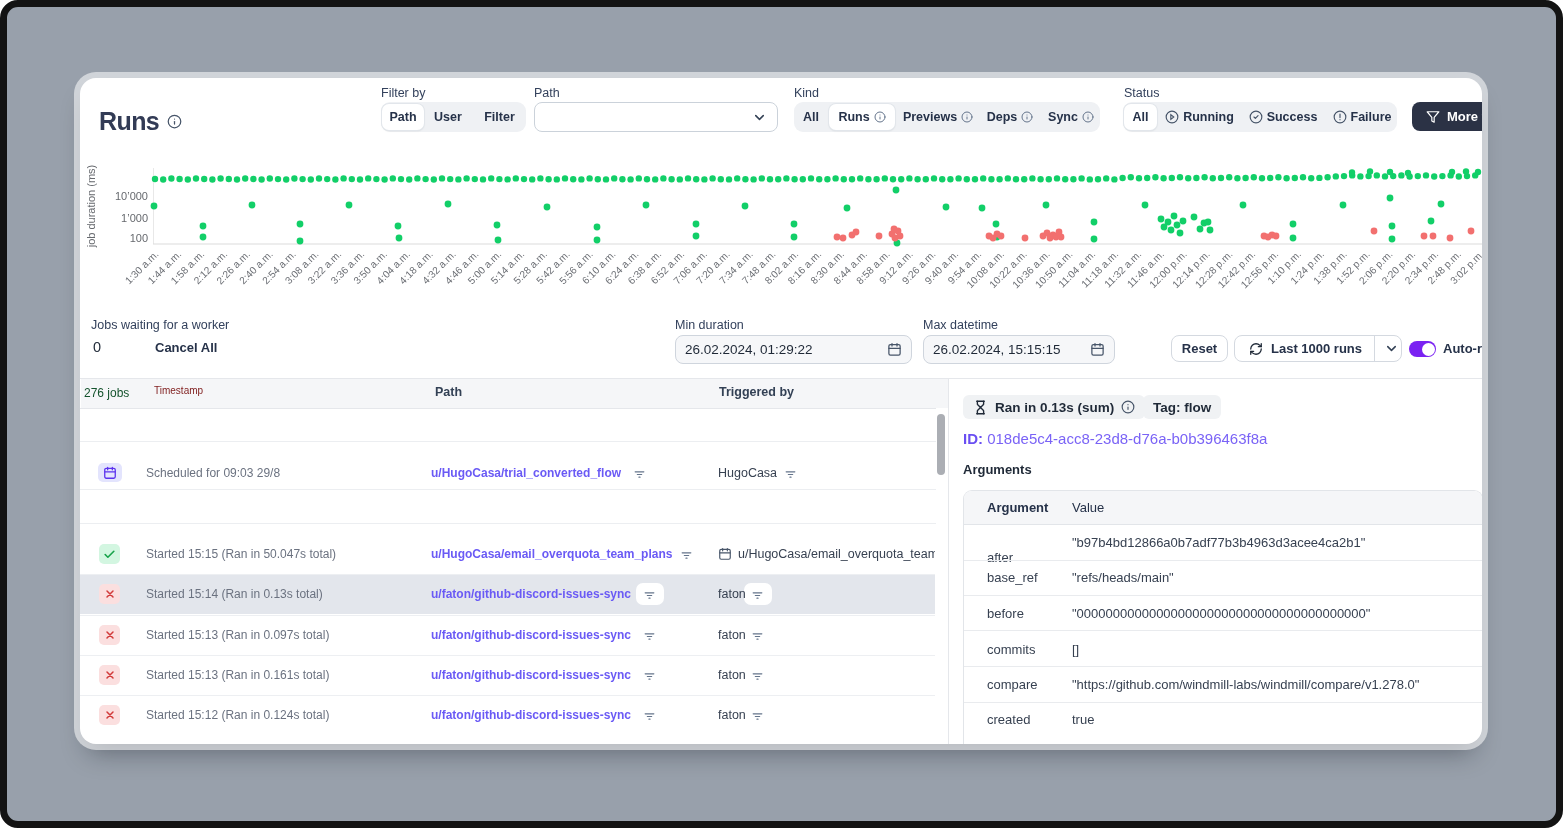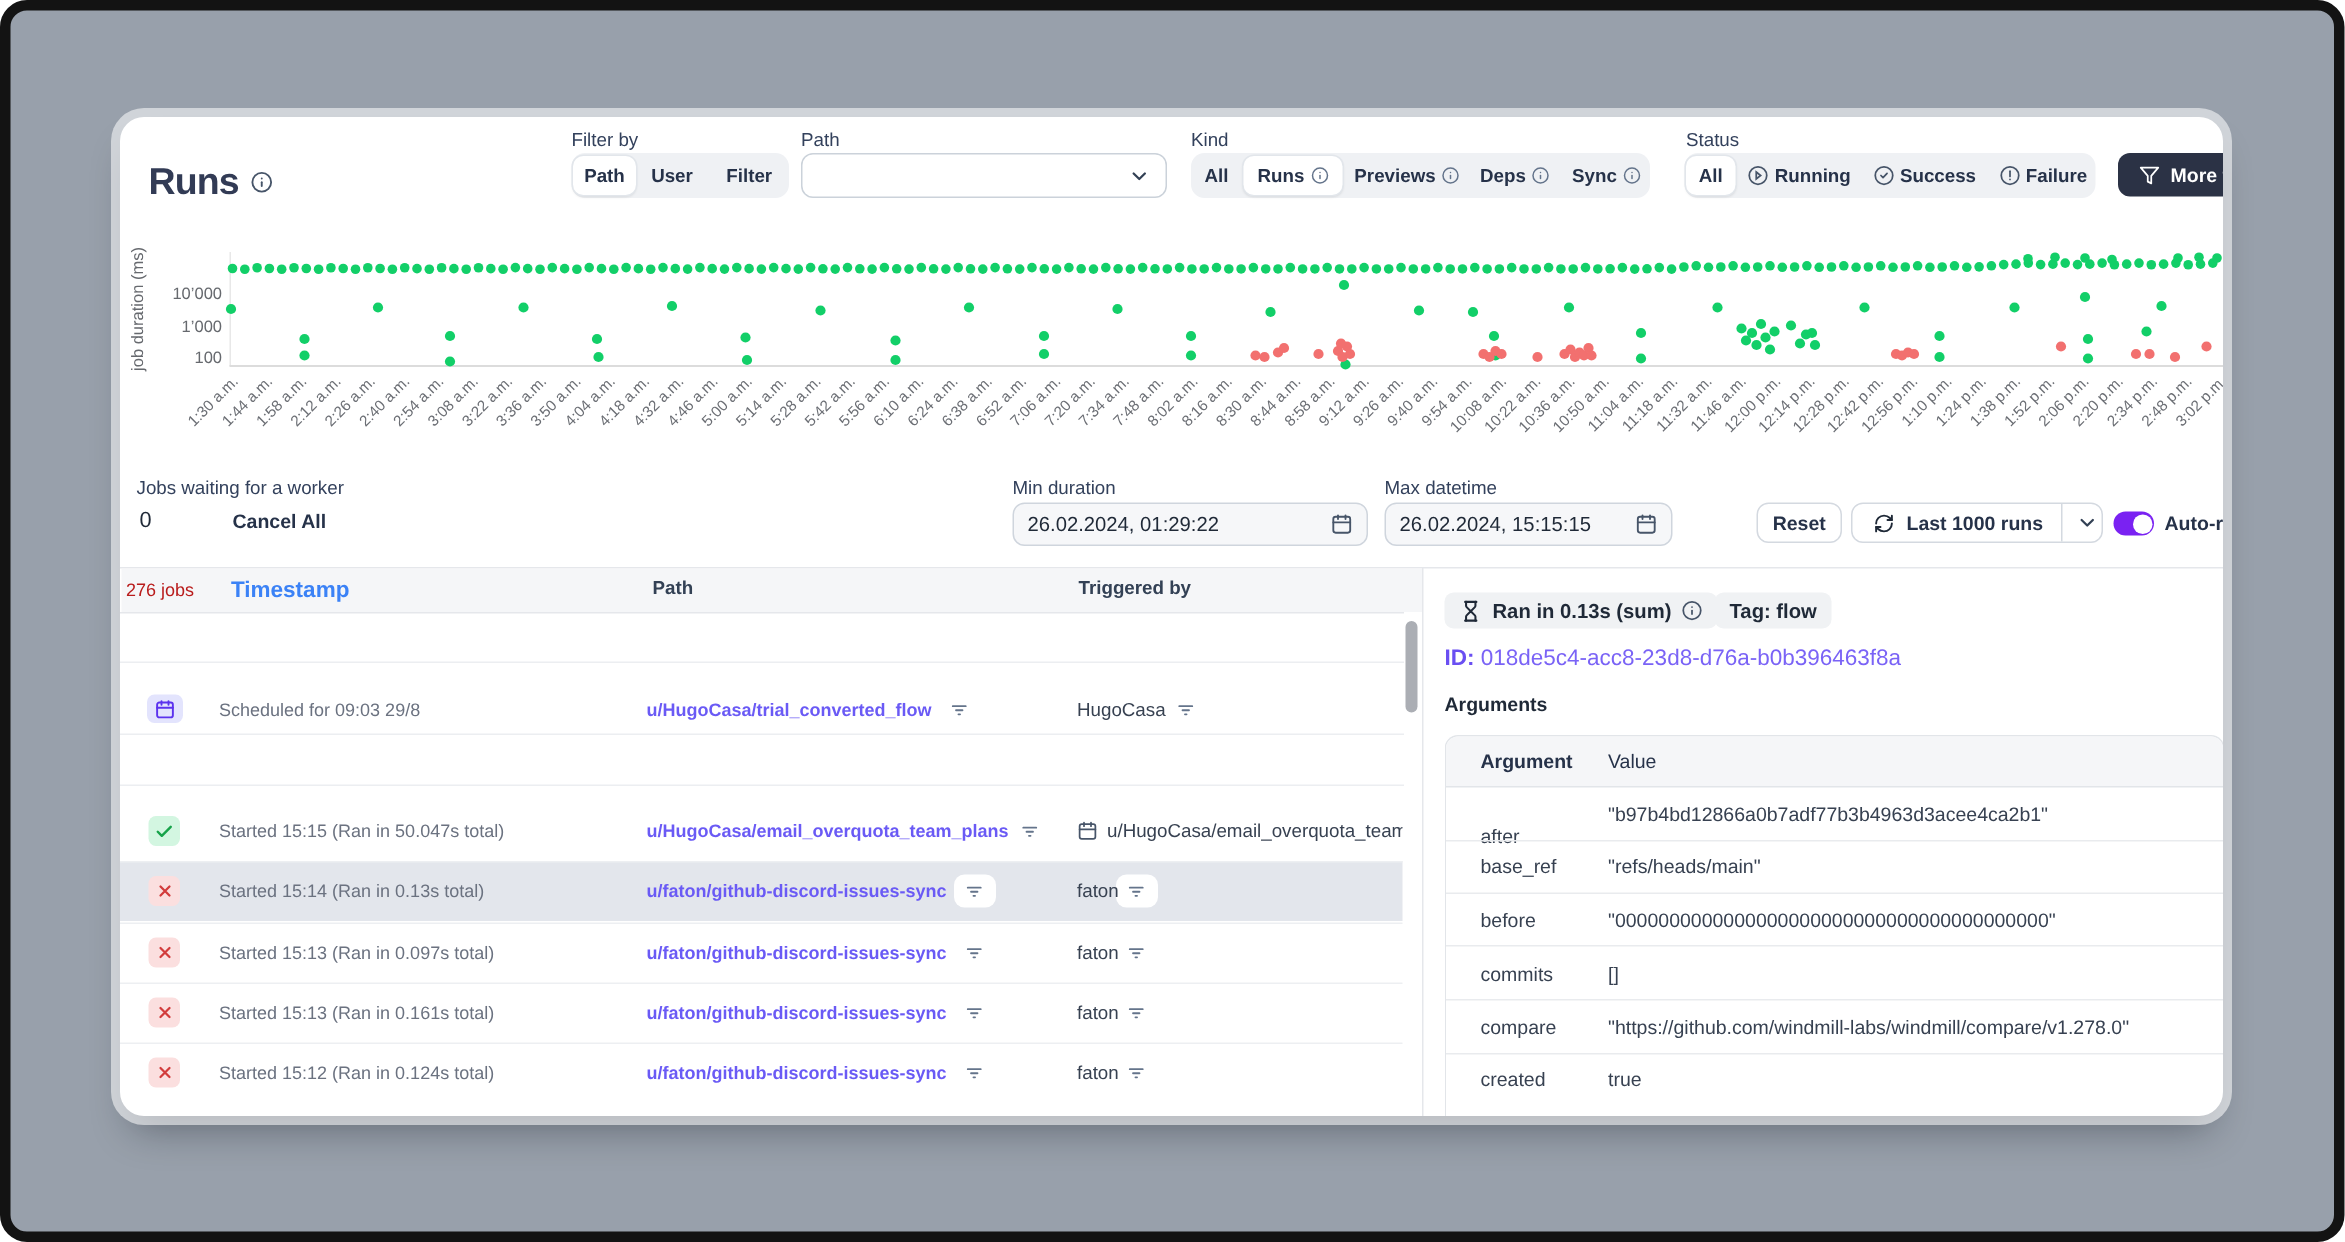--- a/index.html
+++ b/index.html
@@ -446,22 +446,22 @@
         </svg>
       </div>
     </div>
 <div class="abs" style="left:1329px;top:263px;width:27px;height:16px;background:#7a22f2;border-radius:9px">
       <div style="position:absolute;right:1.5px;top:1.5px;width:13px;height:13px;border-radius:50%;background:#fff"></div>
     </div>
 <div class="abs" style="left:1363px;top:263px;font-size:13px;font-weight:bold;color:#263249;white-space:nowrap">Auto-refresh</div>
 <div class="hr" style="left:0;top:300px;width:1402px"></div>
 <div class="vr" style="left:868px;top:300px;height:366px"></div>
 <div class="abs" style="left:1px;top:301px;width:867px;height:29px;background:#f5f6f8"></div>
-<div class="abs" style="left:4px;top:308px;font-size:12px;color:#b91c1c">276 jobs</div>
-<div class="abs" style="left:74px;top:307px;font-size:15px;font-weight:bold;color:#3b82f6">Timestamp</div>
+<div class="abs" style="left:4px;top:308px;font-size:12px;color:#14532d">276 jobs</div>
+<div class="abs" style="left:74px;top:307px;font-size:10px;font-weight:normal;color:#7f1d1d">Timestamp</div>
 <div class="abs" style="left:355px;top:307px;font-size:12.5px;font-weight:bold;color:#334155">Path</div>
 <div class="abs" style="left:639px;top:307px;font-size:12.5px;font-weight:bold;color:#334155">Triggered by</div>
 <div class="hr" style="left:0;top:330px;width:856px"></div>
 <div class="hr" style="left:0;top:363px;width:856px;background:#eceef1"></div>
 <div class="badge" style="left:18px;top:385px;width:24px;height:19px;background:#e3e4fd">
       <svg width="14" height="14" viewBox="0 0 24 24" fill="none" stroke="#5b32ee" stroke-width="2.2" stroke-linecap="round" stroke-linejoin="round">
         <rect x="3" y="4" width="18" height="17" rx="2.5"></rect>
         <path d="M16 2.5v4M8 2.5v4M3 10h18"></path>
       </svg>
     </div>

